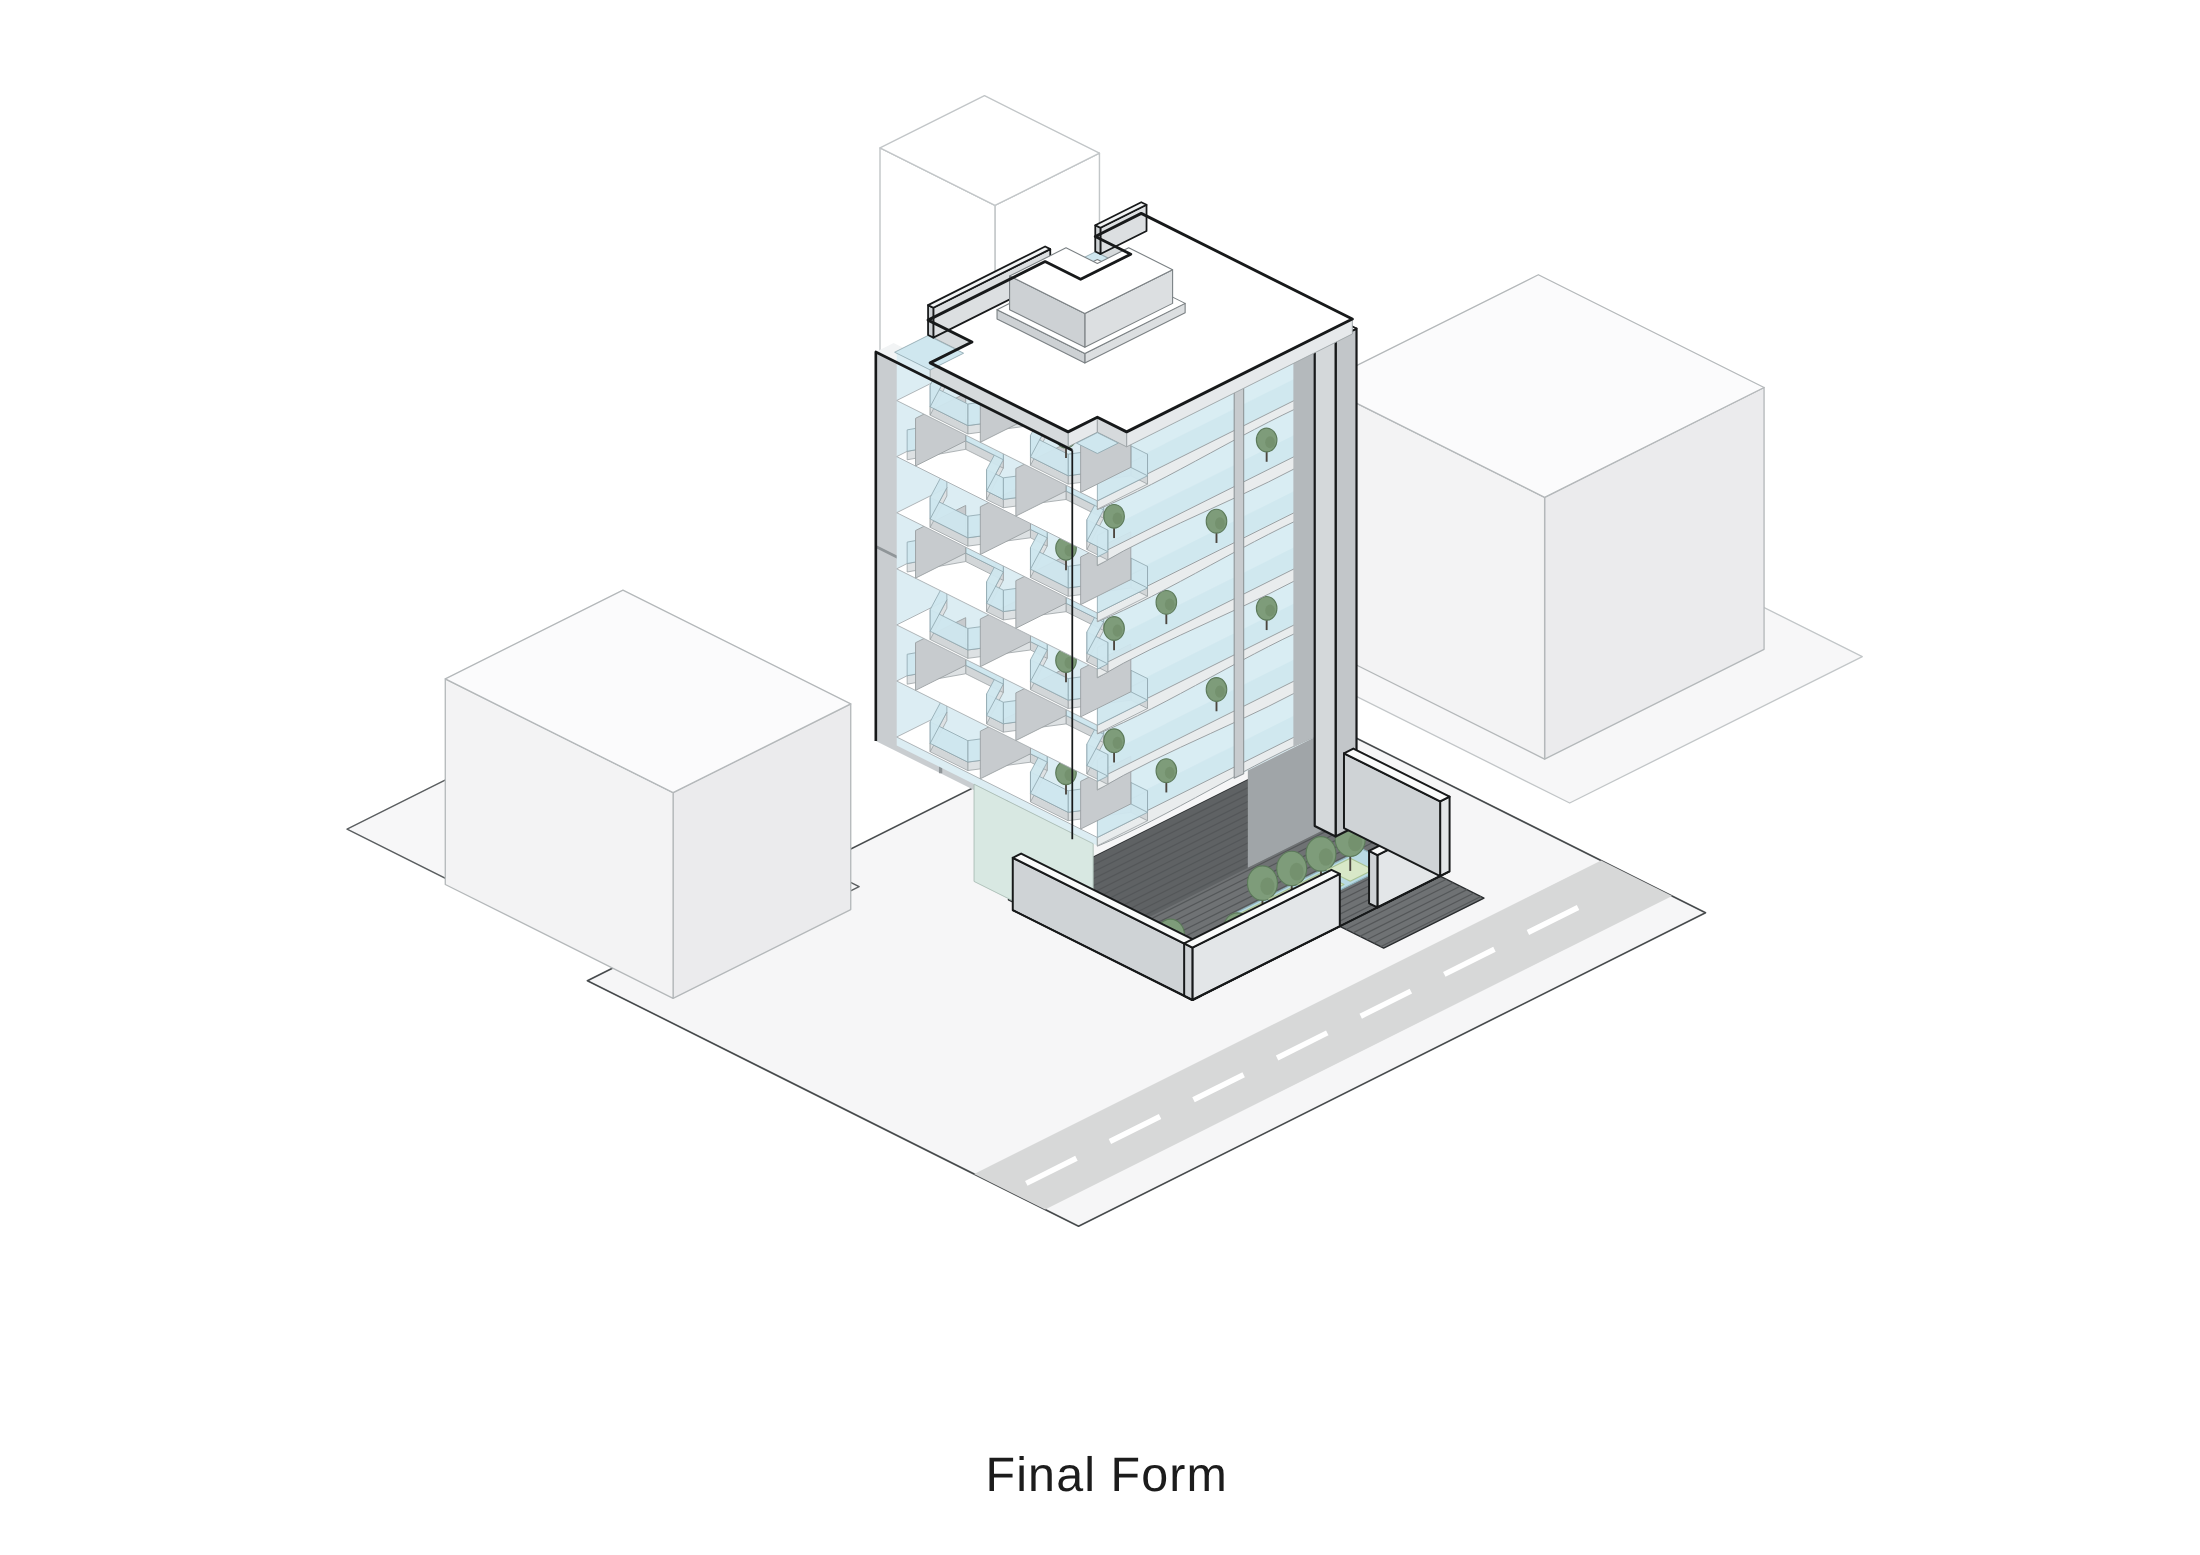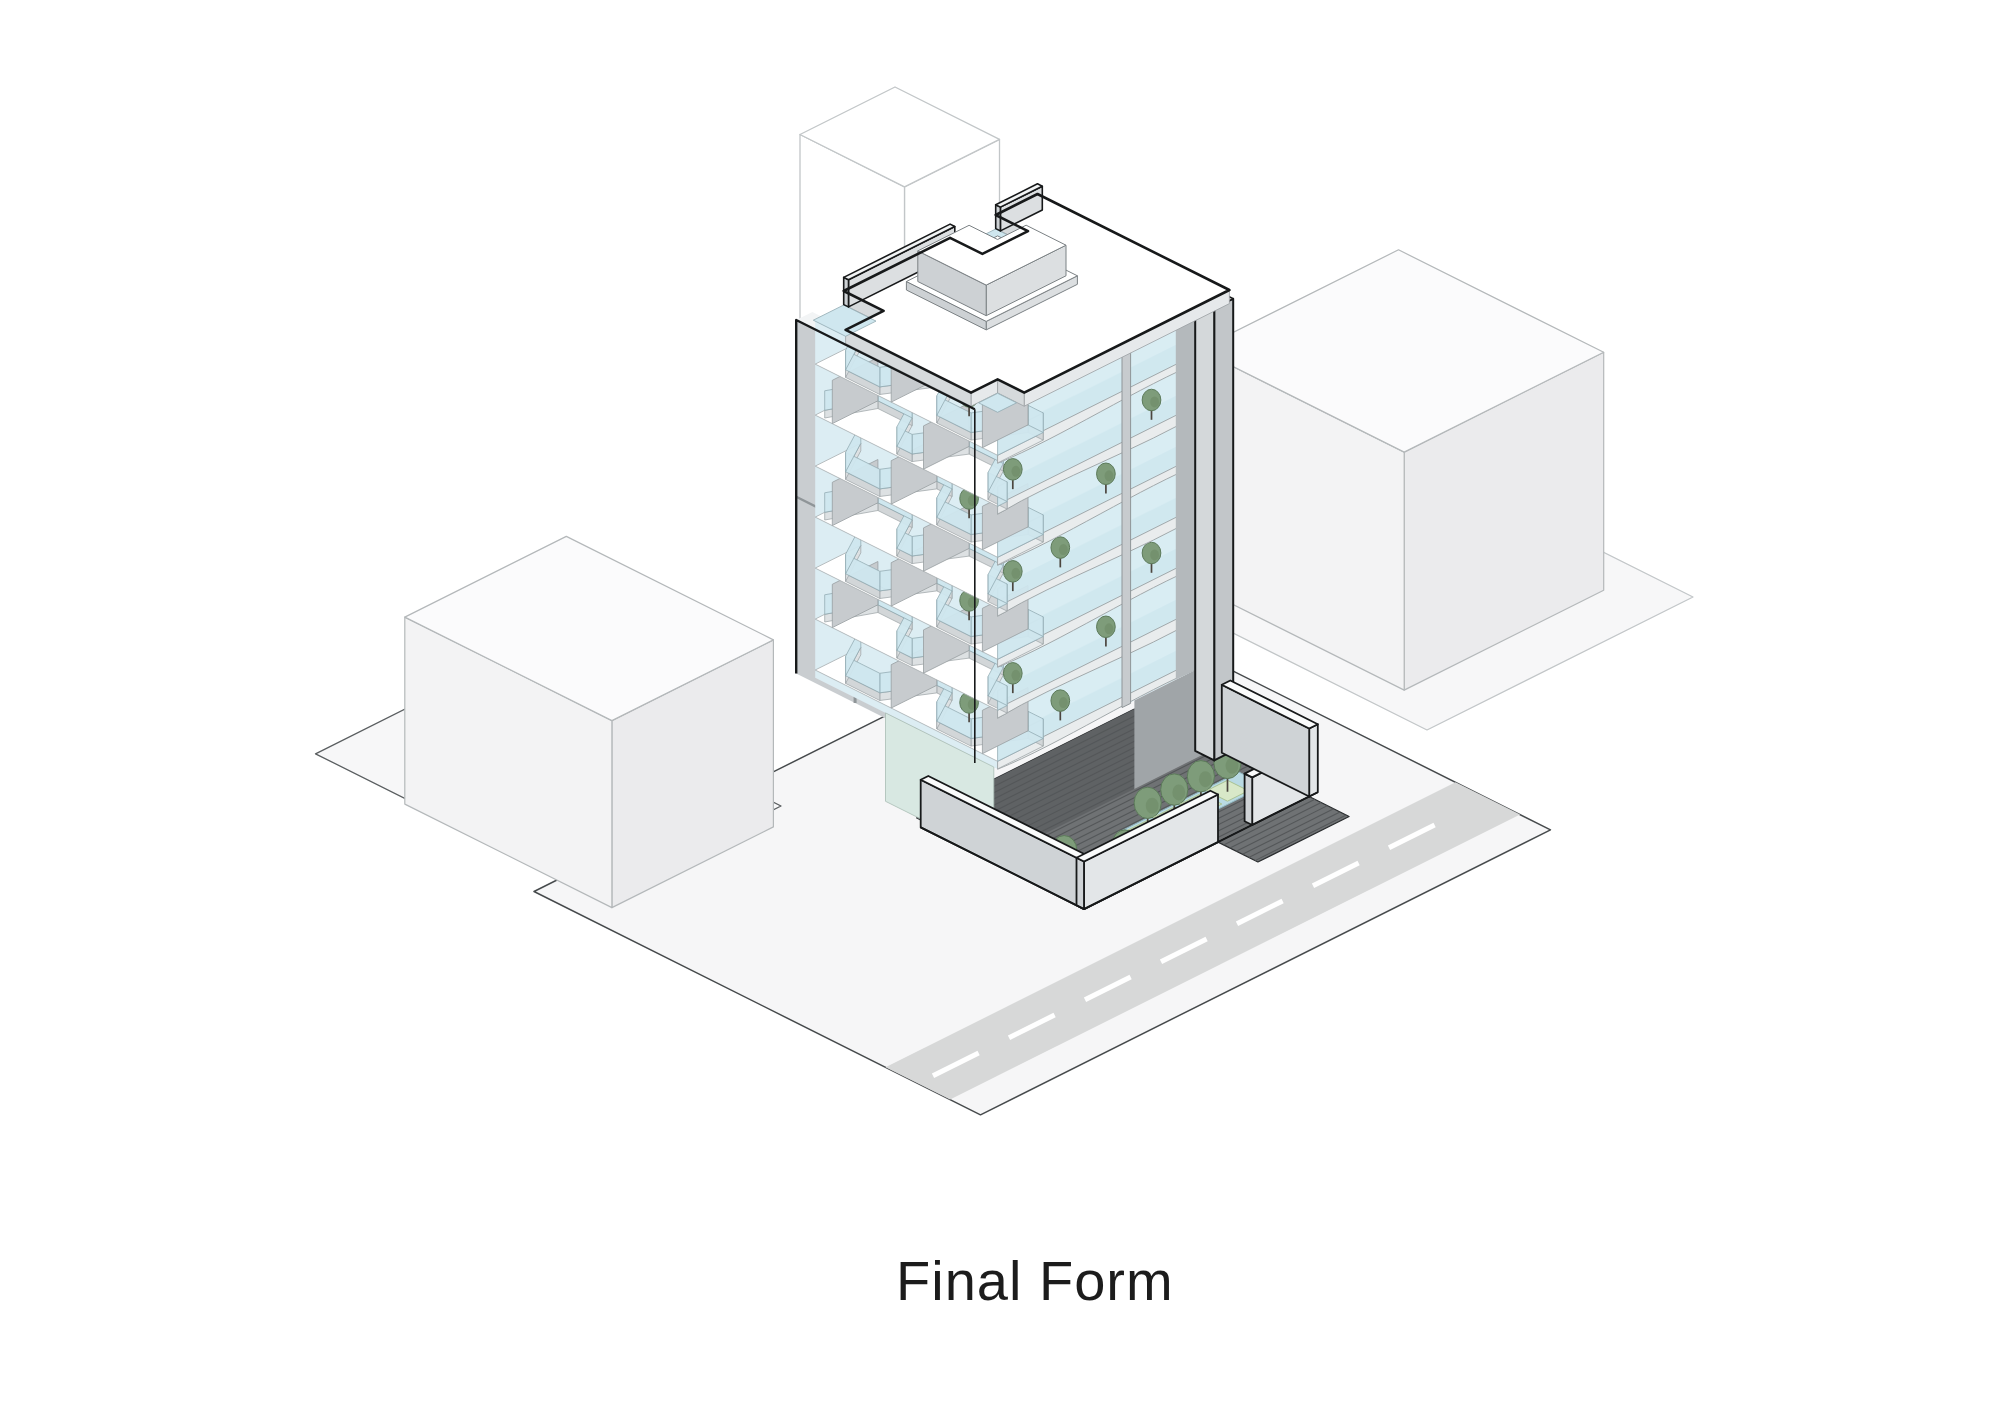--- a/index.html
+++ b/index.html
@@ -1,19 +1,19 @@
 <!DOCTYPE html>
 <html><head>
 <meta charset="utf-8">
 <style>
   html,body{margin:0;padding:0;background:#ffffff;}
   .stage{position:relative;width:2000px;height:1414px;background:#ffffff;overflow:hidden;
          font-family:"Liberation Sans",sans-serif;}
   .stage svg{position:absolute;left:0;top:0;}
-  .caption{position:absolute;left:896px;top:1248px;font-size:56px;font-weight:400;
+  .caption{position:absolute;left:896px;top:1316px;font-size:44px;font-weight:400;
            letter-spacing:1px;color:#1c1c1c;font-family:"Liberation Sans",sans-serif;}
 </style>
 </head>
 <body>
 
 <div class="stage">
   <svg width="2000" height="1414" viewBox="0 0 2000 1414">
     <g id="layer-ground">
         <polygon points="980.5,1114.8 1550.5,829.8 1104.0,606.5 534.0,891.5" fill="#f6f6f7" stroke="#474b4d" stroke-width="1.5" stroke-linejoin="round"></polygon>
         <polygon points="600.5,896.3 781.0,806.0 496.0,663.5 315.5,753.8" fill="#f7f7f8" stroke="#5a5e60" stroke-width="1.3" stroke-linejoin="round"></polygon>

